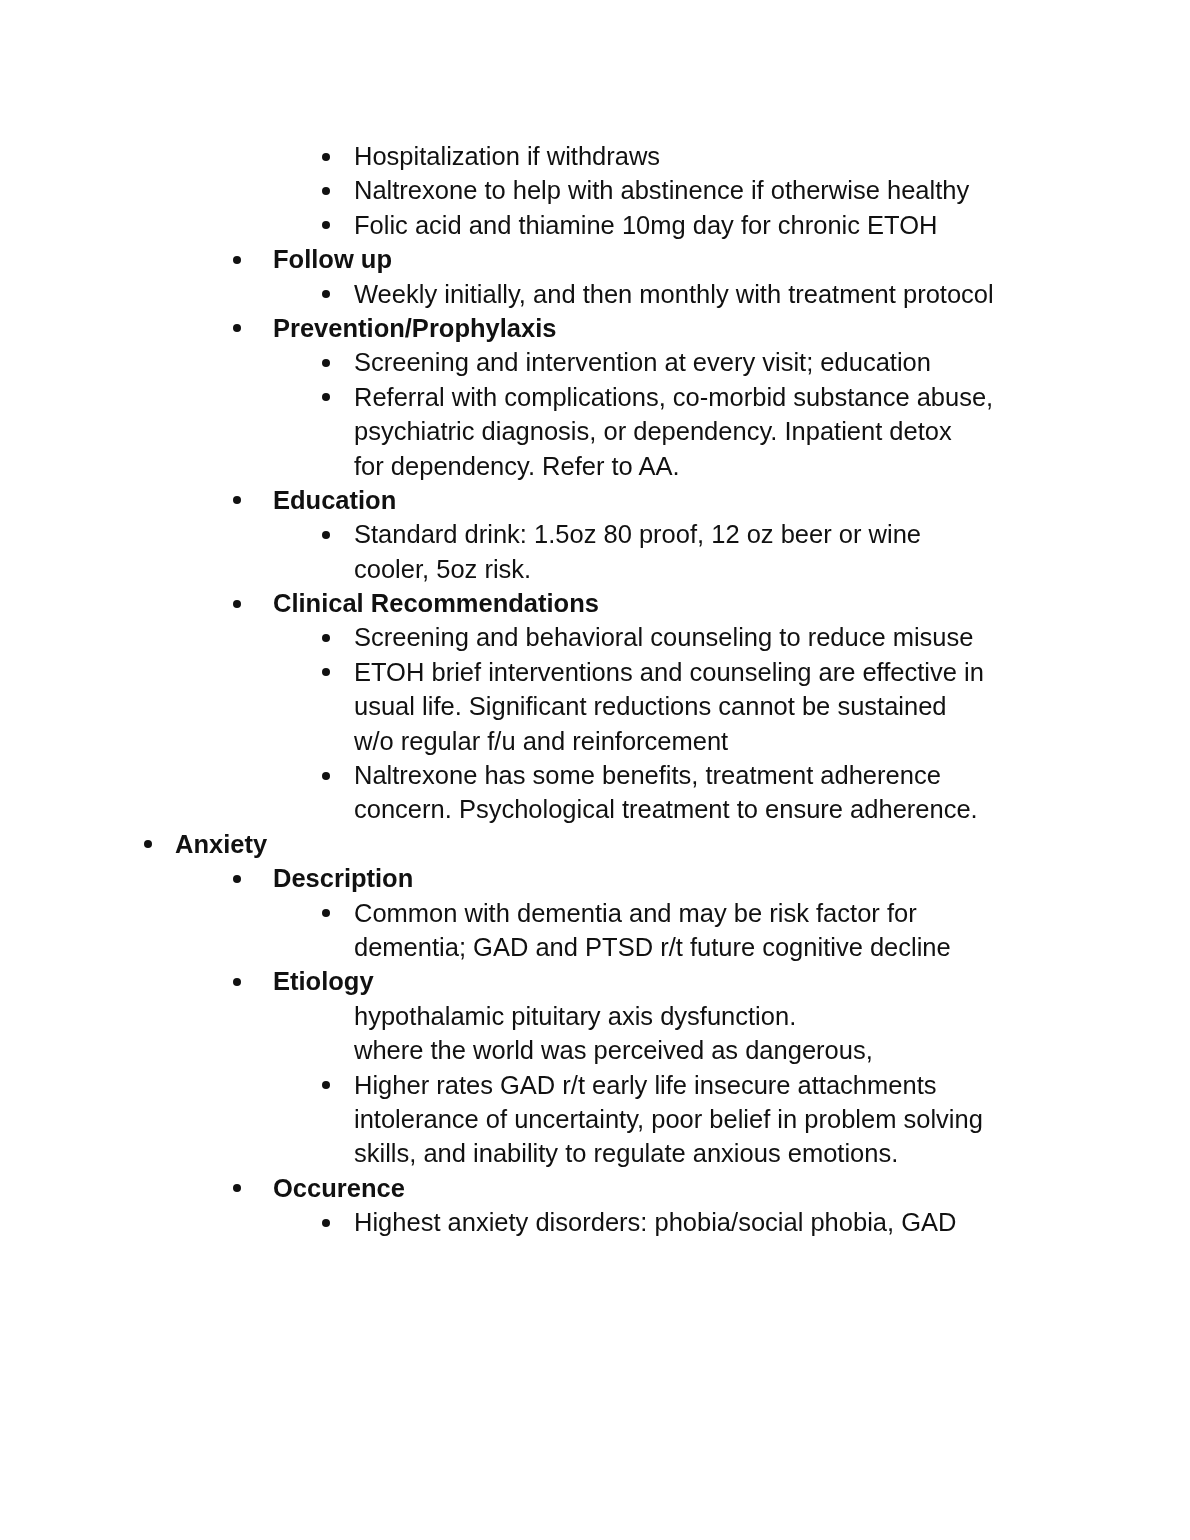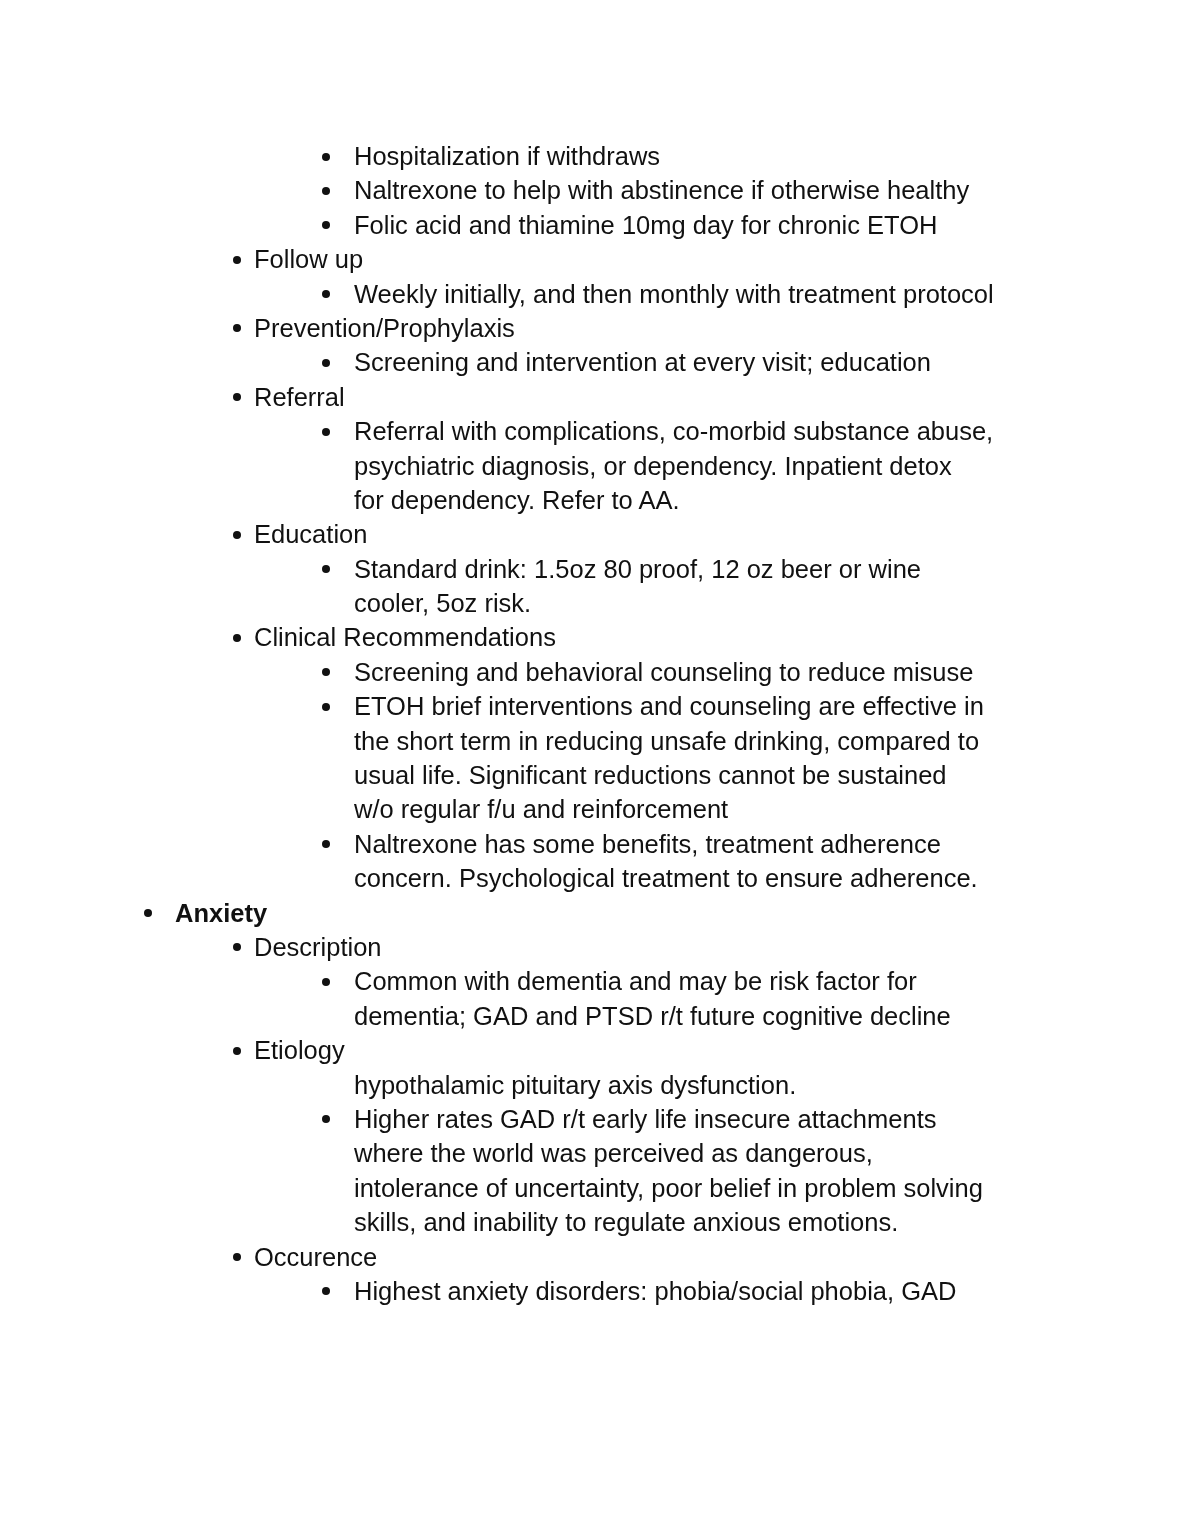--- a/index.html
+++ b/index.html
@@ -3,21 +3,21 @@
 <meta charset="utf-8">
 <style>
   html, body { margin: 0; padding: 0; background: #ffffff; }
   body { width: 1190px; height: 1540px; position: relative; overflow: hidden;
          font-family: "Liberation Sans", sans-serif; color: #111111; }
   #doc { position: absolute; left: 0; top: 139px; width: 1190px; }
   .line { position: relative; height: 34.4px; line-height: 34.4px; font-size: 25.5px; white-space: nowrap; }
   .bullet { position: absolute; top: 13.5px; width: 8px; height: 8px; border-radius: 50%; background: #111; }
   .txt { position: absolute; top: 0; }
   .l1 .bullet { left: 144px; } .l1 .txt { left: 175px; font-weight: bold; }
-  .l2 .bullet { left: 233px; } .l2 .txt { left: 254px; font-weight: normal; text-align: center; }
+  .l2 .bullet { left: 233px; } .l2 .txt { left: 273px; font-weight: bold; text-align: center; }
   .l3 .bullet { left: 322px; } .l3 .txt { left: 354px; }
 </style>
 </head>
 <body>
 
 <div id="doc">
     <div class="line l3">
       <span class="bullet"></span>
       <span class="txt">Hospitalization if withdraws</span>
     </div>
@@ -38,24 +38,20 @@
       <span class="txt">Weekly initially, and then monthly with treatment protocol</span>
     </div>
     <div class="line l2">
       <span class="bullet"></span>
       <span class="txt">Prevention/Prophylaxis</span>
     </div>
     <div class="line l3">
       <span class="bullet"></span>
       <span class="txt">Screening and intervention at every visit; education</span>
     </div>
-    <div class="line l2">
-      <span class="bullet"></span>
-      <span class="txt">Referral</span>
-    </div>
     <div class="line l3">
       <span class="bullet"></span>
       <span class="txt">Referral with complications, co-morbid substance abuse,</span>
     </div>
     <div class="line l3">
       <span class="txt">psychiatric diagnosis, or dependency.  Inpatient detox</span>
     </div>
     <div class="line l3">
       <span class="txt">for dependency. Refer to AA.</span>
     </div>
@@ -74,23 +70,20 @@
       <span class="bullet"></span>
       <span class="txt">Clinical Recommendations</span>
     </div>
     <div class="line l3">
       <span class="bullet"></span>
       <span class="txt">Screening and behavioral counseling to reduce misuse</span>
     </div>
     <div class="line l3">
       <span class="bullet"></span>
       <span class="txt">ETOH brief interventions and counseling are effective in</span>
-    </div>
-    <div class="line l3">
-      <span class="txt">the short term in reducing unsafe drinking, compared to</span>
     </div>
     <div class="line l3">
       <span class="txt">usual life.  Significant reductions cannot be sustained</span>
     </div>
     <div class="line l3">
       <span class="txt">w/o regular f/u and reinforcement</span>
     </div>
     <div class="line l3">
       <span class="bullet"></span>
       <span class="txt">Naltrexone has some benefits, treatment adherence</span>
@@ -114,25 +107,25 @@
       <span class="txt">dementia; GAD and PTSD r/t future cognitive decline</span>
     </div>
     <div class="line l2">
       <span class="bullet"></span>
       <span class="txt">Etiology</span>
     </div>
     <div class="line l3">
       <span class="txt">hypothalamic pituitary axis dysfunction.</span>
     </div>
     <div class="line l3">
+      <span class="txt">where the world was perceived as dangerous,</span>
+    </div>
+    <div class="line l3">
       <span class="bullet"></span>
       <span class="txt">Higher rates GAD r/t early life insecure attachments</span>
-    </div>
-    <div class="line l3">
-      <span class="txt">where the world was perceived as dangerous,</span>
     </div>
     <div class="line l3">
       <span class="txt">intolerance of uncertainty, poor belief in problem solving</span>
     </div>
     <div class="line l3">
       <span class="txt">skills, and inability to regulate anxious emotions.</span>
     </div>
     <div class="line l2">
       <span class="bullet"></span>
       <span class="txt">Occurence</span>

